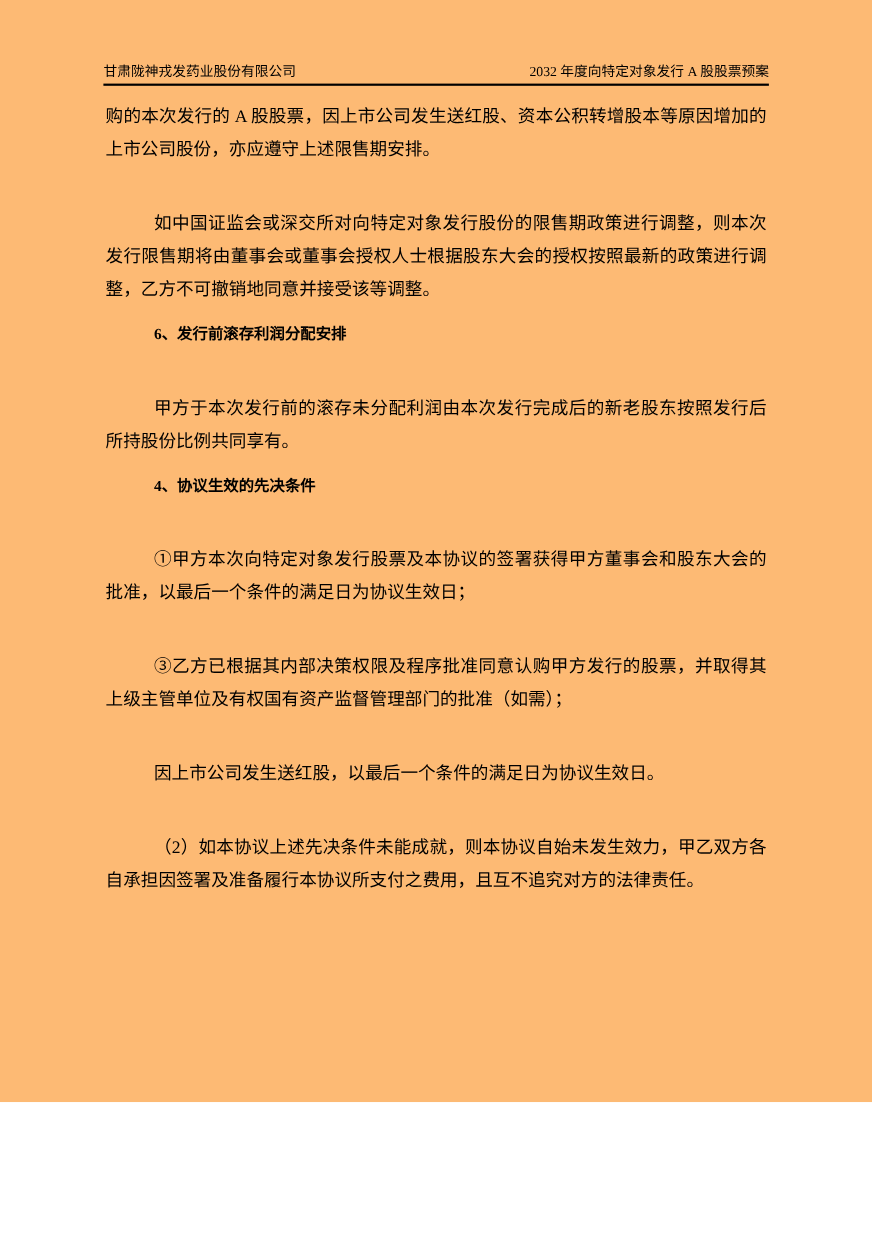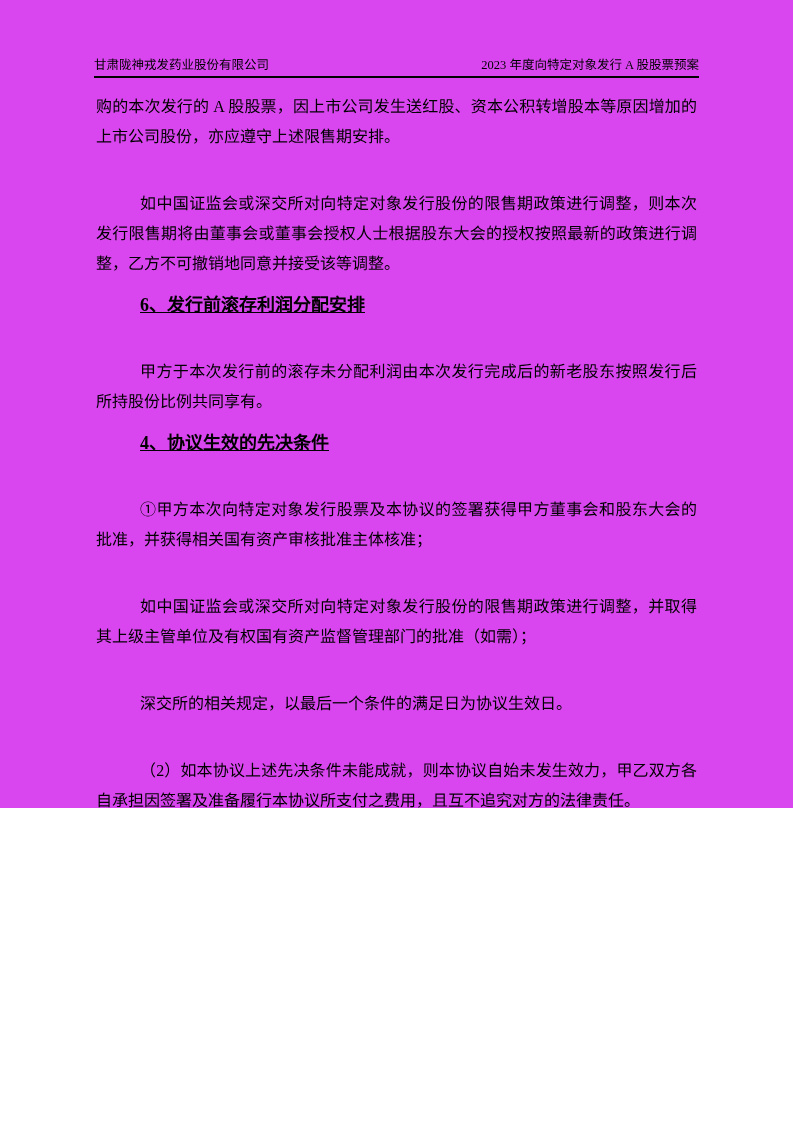--- a/index.html
+++ b/index.html
@@ -3,22 +3,22 @@
 <meta charset="utf-8">
 <style>
   html, body {
     margin: 0;
     padding: 0;
     background: #ffffff;
   }
   .page {
     position: relative;
     width: 793px;
-    height: 808px;
-    background: #d946ef;
+    height: 1002px;
+    background: #fdba74;
     color: #000000;
     font-family: "Liberation Serif", "DejaVu Serif", serif;
     overflow: hidden;
   }
   .page-header {
     position: absolute;
     top: 57px;
     left: 94px;
     right: 94px;
     display: flex;
@@ -42,55 +42,54 @@
   }
   .doc-body p.body {
     margin: 0 0 11px 0;
   }
   .doc-body p.body.indent {
     text-indent: 44px;
     margin-top: 37px;
   }
   .doc-body h3.heading {
     margin: 2px 0 11px 0;
-    font-size: 18px;
+    font-size: 14px;
     font-weight: bold;
     line-height: 30px;
     text-indent: 44px;
-    text-decoration: underline;
   }
   .page-footer {
     position: absolute;
     top: 1021px;
     left: 0;
     right: 0;
     text-align: center;
     font-size: 13px;
     line-height: 18px;
   }
 </style>
 </head>
 <body>
 
 <div class="page">
 
   <header class="page-header">
     <span>甘肃陇神戎发药业股份有限公司</span>
-    <span>2023 年度向特定对象发行 A 股股票预案</span>
+    <span>2032 年度向特定对象发行 A 股股票预案</span>
   </header>
 
   <main class="doc-body" id="doc-body">
       <p class="body">购的本次发行的 A 股股票，因上市公司发生送红股、资本公积转增股本等原因增加的上市公司股份，亦应遵守上述限售期安排。</p>
       <p class="body indent">如中国证监会或深交所对向特定对象发行股份的限售期政策进行调整，则本次发行限售期将由董事会或董事会授权人士根据股东大会的授权按照最新的政策进行调整，乙方不可撤销地同意并接受该等调整。</p>
       <h3 class="heading">6、发行前滚存利润分配安排</h3>
       <p class="body indent">甲方于本次发行前的滚存未分配利润由本次发行完成后的新老股东按照发行后所持股份比例共同享有。</p>
       <h3 class="heading">4、协议生效的先决条件</h3>
-      <p class="body indent">①甲方本次向特定对象发行股票及本协议的签署获得甲方董事会和股东大会的批准，并获得相关国有资产审核批准主体核准；</p>
-      <p class="body indent">如中国证监会或深交所对向特定对象发行股份的限售期政策进行调整，并取得其上级主管单位及有权国有资产监督管理部门的批准（如需）；</p>
-      <p class="body indent">深交所的相关规定，以最后一个条件的满足日为协议生效日。</p>
+      <p class="body indent">①甲方本次向特定对象发行股票及本协议的签署获得甲方董事会和股东大会的批准，以最后一个条件的满足日为协议生效日；</p>
+      <p class="body indent">③乙方已根据其内部决策权限及程序批准同意认购甲方发行的股票，并取得其上级主管单位及有权国有资产监督管理部门的批准（如需）；</p>
+      <p class="body indent">因上市公司发生送红股，以最后一个条件的满足日为协议生效日。</p>
       <p class="body indent">（2）如本协议上述先决条件未能成就，则本协议自始未发生效力，甲乙双方各自承担因签署及准备履行本协议所支付之费用，且互不追究对方的法律责任。</p>
     </main>
 
   <footer class="page-footer">
     <span>31</span>
   </footer>
 
 </div>
 
 </body></html>

